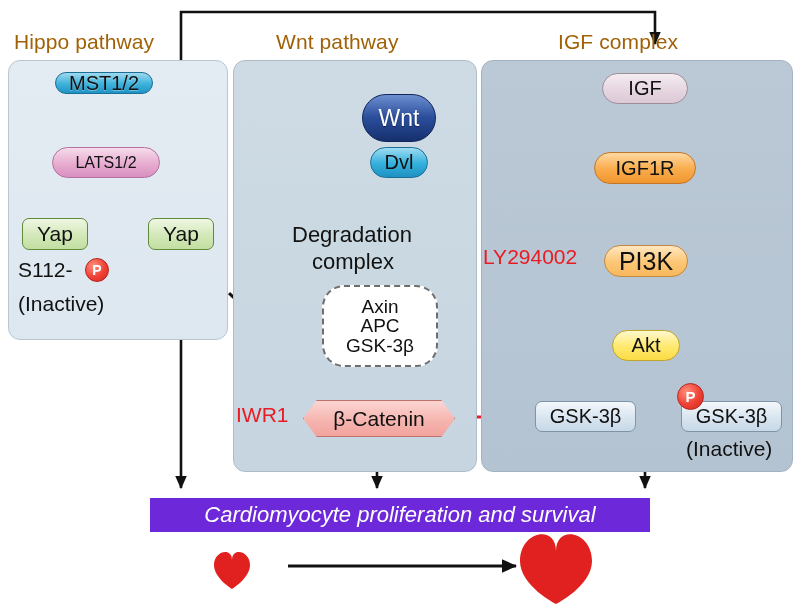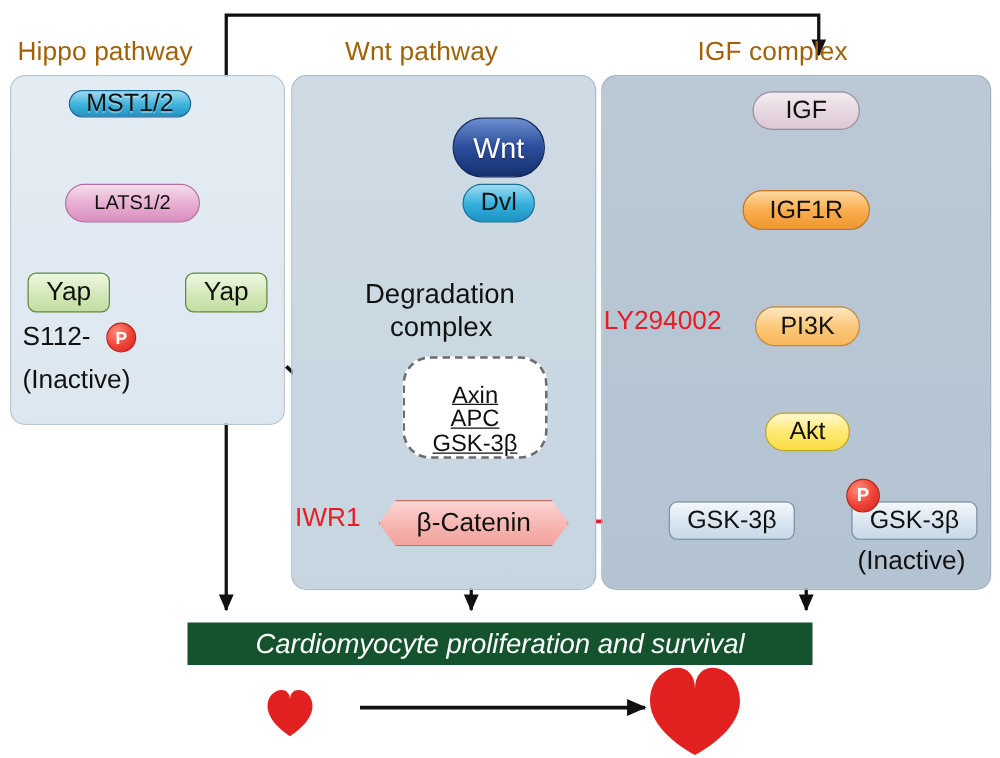--- a/index.html
+++ b/index.html
@@ -52,39 +52,39 @@
   .n-dvl{left:370px;top:147px;width:58px;height:31px;font-size:20px;color:#111;
      background:linear-gradient(180deg,#9fdcf2 0%,#36b2dd 52%,#1d91c3 100%);
      border:1.6px solid #1b6e95;}
 
   .n-igf{left:602px;top:73px;width:86px;height:31px;font-size:20px;color:#111;
      background:linear-gradient(180deg,#f4ecf1 0%,#e6d6e0 55%,#dcc8d6 100%);
      border:1.6px solid #9c8e98;text-align:right;}
   .n-igf1r{left:594px;top:152px;width:102px;height:32px;font-size:20px;color:#111;
      background:linear-gradient(180deg,#ffd9a3 0%,#f9ad4e 52%,#f1962e 100%);
      border:1.6px solid #c2762a;}
-  .n-pi3k{left:604px;top:245px;width:84px;height:32px;font-size:20px;color:#111;
+  .n-pi3k{left:604px;top:245px;width:84px;height:32px;font-size:25px;color:#111;
      background:linear-gradient(180deg,#ffe7c2 0%,#fcc878 52%,#f8b75c 100%);
      border:1.6px solid #c28a3e;}
   .n-akt{left:612px;top:330px;width:68px;height:31px;font-size:20px;color:#111;
      background:linear-gradient(180deg,#fff9cf 0%,#ffe971 52%,#fbdc45 100%);
      border:1.6px solid #c0a62b;}
 
   .n-gsk-a{left:535px;top:401px;width:101px;height:31px;font-size:20px;color:#111;
      background:linear-gradient(180deg,#f4f8fb 0%,#dbe7f1 48%,#c7d8e7 100%);
      border:1.6px solid #7e94a8;}
   .n-gsk-b{left:681px;top:401px;width:101px;height:31px;font-size:20px;color:#111;
      background:linear-gradient(180deg,#f4f8fb 0%,#dbe7f1 48%,#c7d8e7 100%);
      border:1.6px solid #7e94a8;}
 
   
   .n-degcomplex{left:322px;top:285px;width:112px;height:78px;border-radius:22px;
      background:#ffffff;border:2px dashed #6d6d6d;
-     display:flex;flex-direction:column;align-items:center;justify-content:flex-end;
-     line-height:1.02;font-size:19px;color:#111;position:absolute;text-decoration:underline;}
+     display:flex;flex-direction:column;align-items:center;justify-content:center;
+     line-height:1.02;font-size:19px;color:#111;position:absolute;}
   .n-degcomplex span{display:block;}
 
   
   .n-bcat{position:absolute;left:303px;top:400px;width:150px;height:35px;
      background:linear-gradient(180deg,#fbd6d3 0%,#f6b5b0 55%,#f2a39d 100%);
      border:1.5px solid #c0736d;
      clip-path:polygon(9% 0,91% 0,100% 50%,91% 100%,9% 100%,0 50%);
      display:flex;align-items:center;justify-content:center;
      font-size:21px;color:#111;}
 
@@ -101,21 +101,21 @@
   .t-s112{left:18px;top:258px;font-size:21px;}
   .t-inactive1{left:18px;top:292px;font-size:21px;}
   .t-inactive2{left:686px;top:437px;font-size:21px;}
   .t-deg1{left:292px;top:222px;font-size:22px;}
   .t-deg2{left:312px;top:249px;font-size:22px;}
   .t-iwr1{left:236px;top:403px;font-size:21px;color:#e81c23;}
   .t-ly{left:483px;top:245px;font-size:21px;color:#e81c23;}
 
   
   .banner{position:absolute;left:150px;top:498px;width:500px;height:34px;
-     background:#14532d;z-index:3;display:flex;align-items:center;
+     background:#6d28d9;z-index:3;display:flex;align-items:center;
      justify-content:center;}
   .banner span{color:#ffffff;font-size:22px;font-style:italic;white-space:nowrap;}
 </style>
 </head>
 <body>
 
 <div class="panel panel-hippo"></div>
 <div class="panel panel-wnt"></div>
 <div class="panel panel-igf"></div>
 

